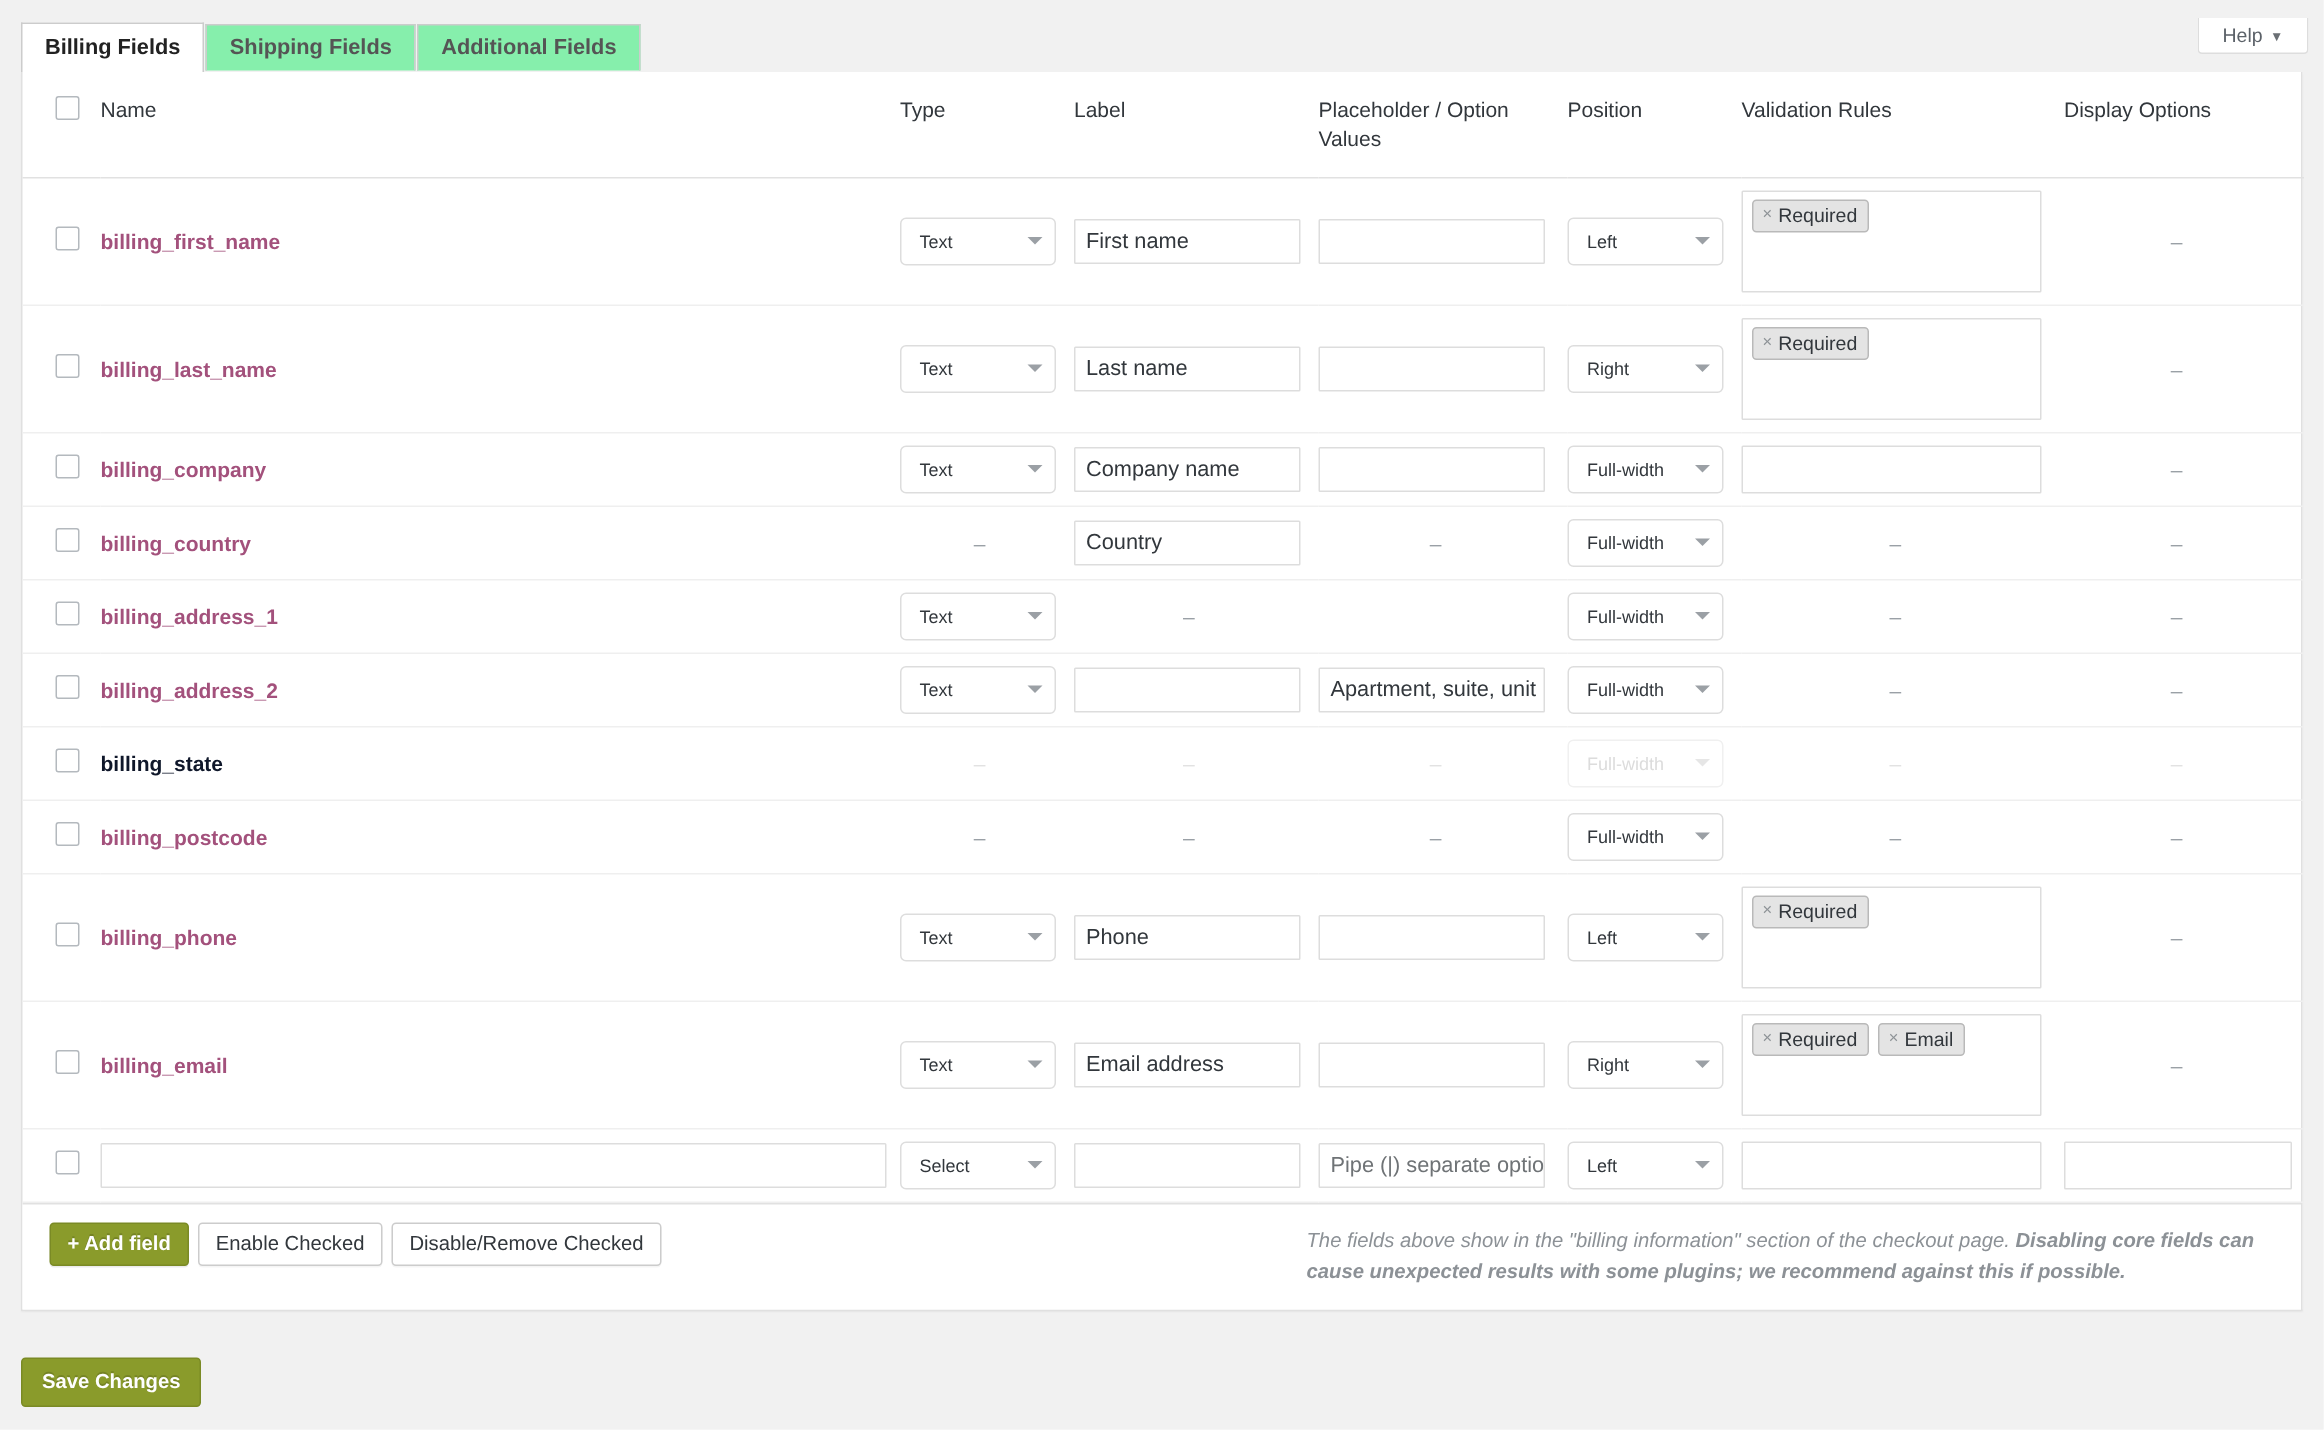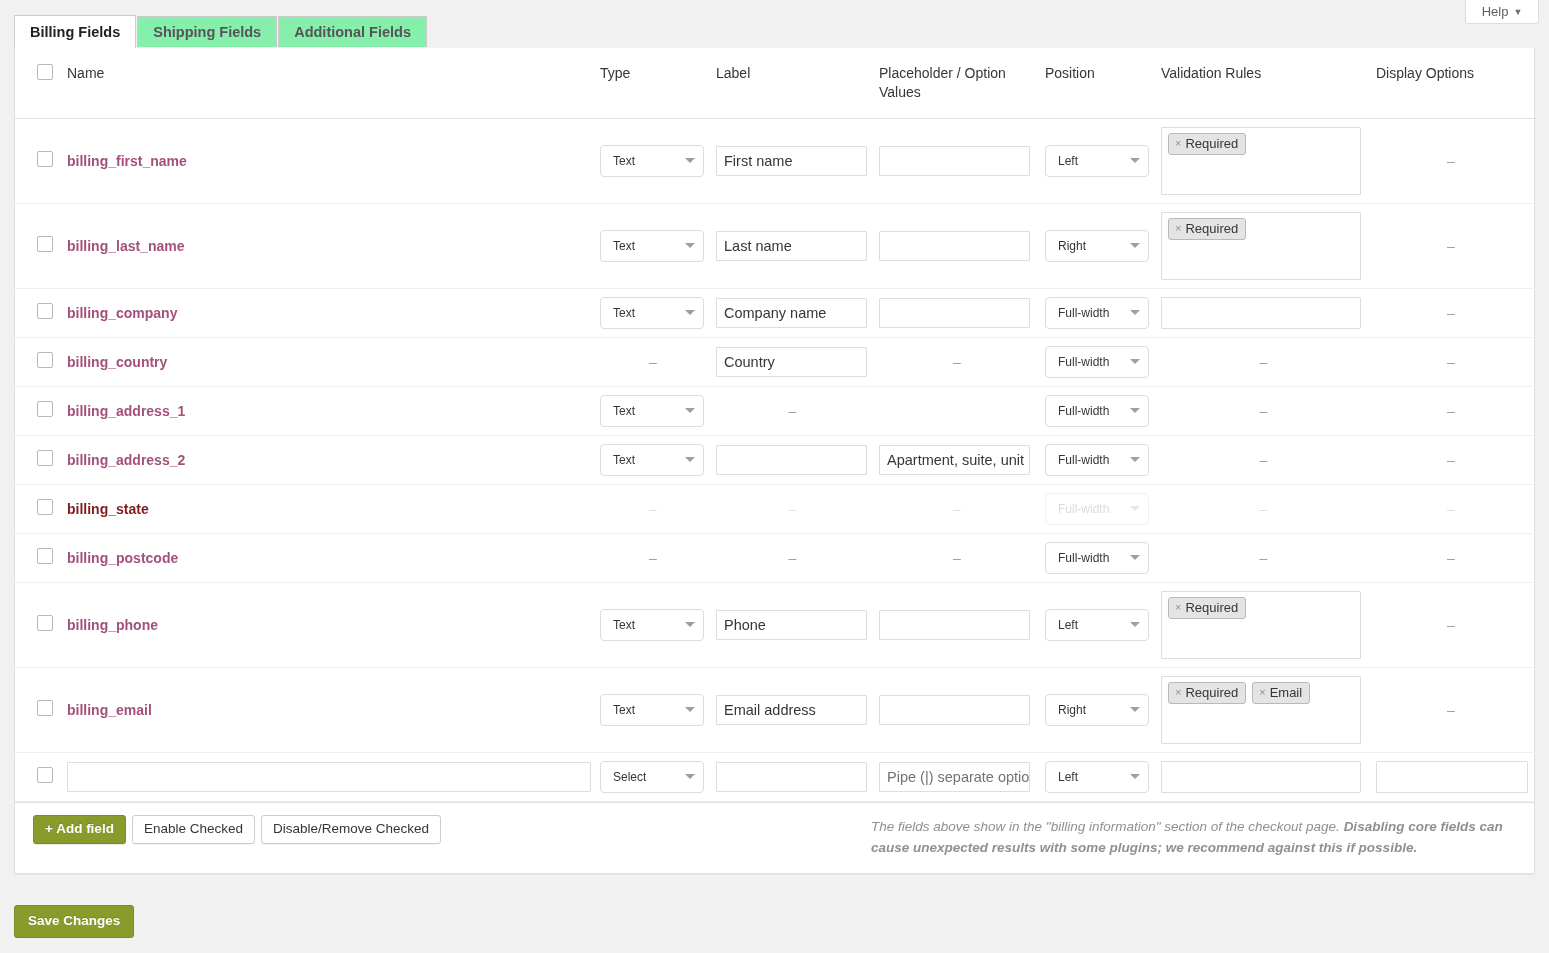--- a/index.html
+++ b/index.html
@@ -7,21 +7,21 @@
     margin: 0; padding: 0;
     width: 1549px; height: 953px;
     background: #f1f1f1;
     font-family: "Liberation Sans", sans-serif;
     -webkit-font-smoothing: antialiased;
   }
   .page { position: relative; width: 1549px; height: 953px; overflow: hidden; }
 
   
   .help-btn {
-    position: absolute; top: 0px; right: 10px;
+    position: absolute; top: 12px; right: 10px;
     width: 74px; height: 24px;
     background: #fff;
     border: 1px solid #ddd; border-top: none;
     border-radius: 0 0 3px 3px;
     font-size: 13px; color: #5b6168;
     display: flex; align-items: center; justify-content: center; gap: 5px;
     cursor: pointer;
   }
   .help-btn .caret { font-size: 9px; color: #6a6f74; }
 
@@ -105,21 +105,21 @@
     cursor: pointer;
   }
 
   .fname {
     color: #a3517c;
     font-weight: bold;
     font-size: 14px;
     text-decoration: none;
     cursor: pointer;
   }
-  .fname.disabled { color: #7f1d1d; cursor: default; }
+  .fname.disabled { color: #0f172a; cursor: default; }
 
   .dash { color: #9aa0a6; display: block; text-align: center; width: 54px; }
   .dash.wide { width: 100%; text-align: center; }
   .dash.faded { color: #e2e2e2; }
 
   
   .sel {
     width: 104px; height: 32px;
     border: 1px solid #ddd; border-radius: 4px;
     background: #fff;

